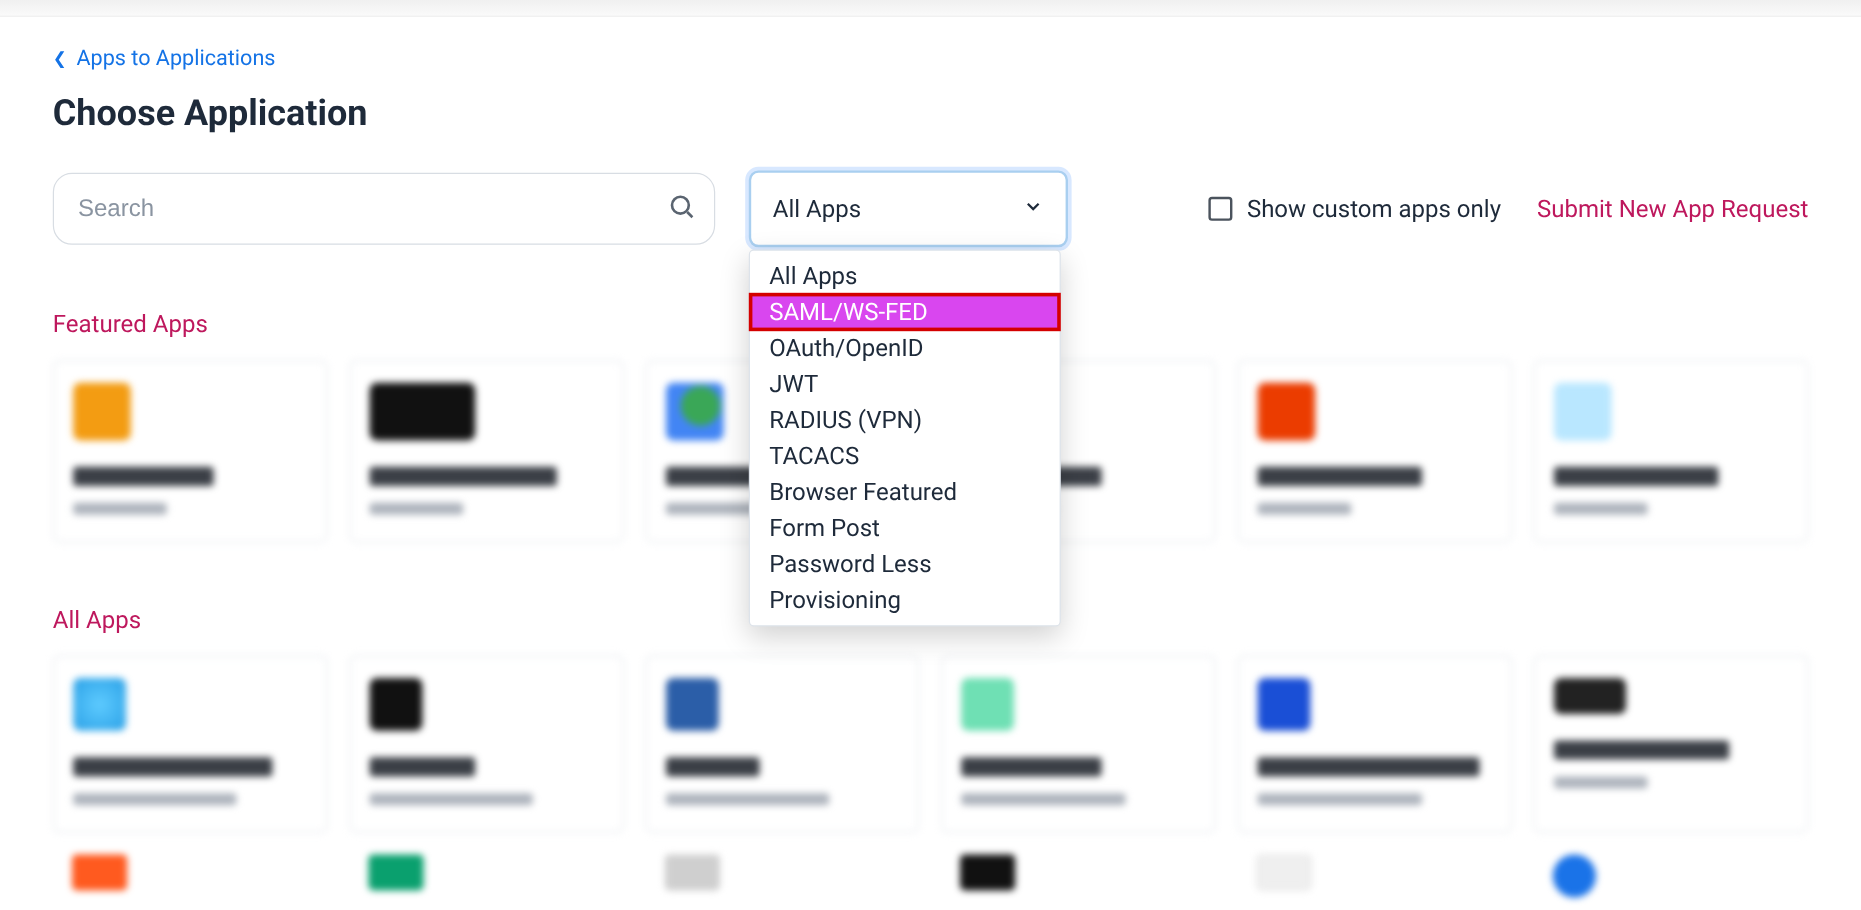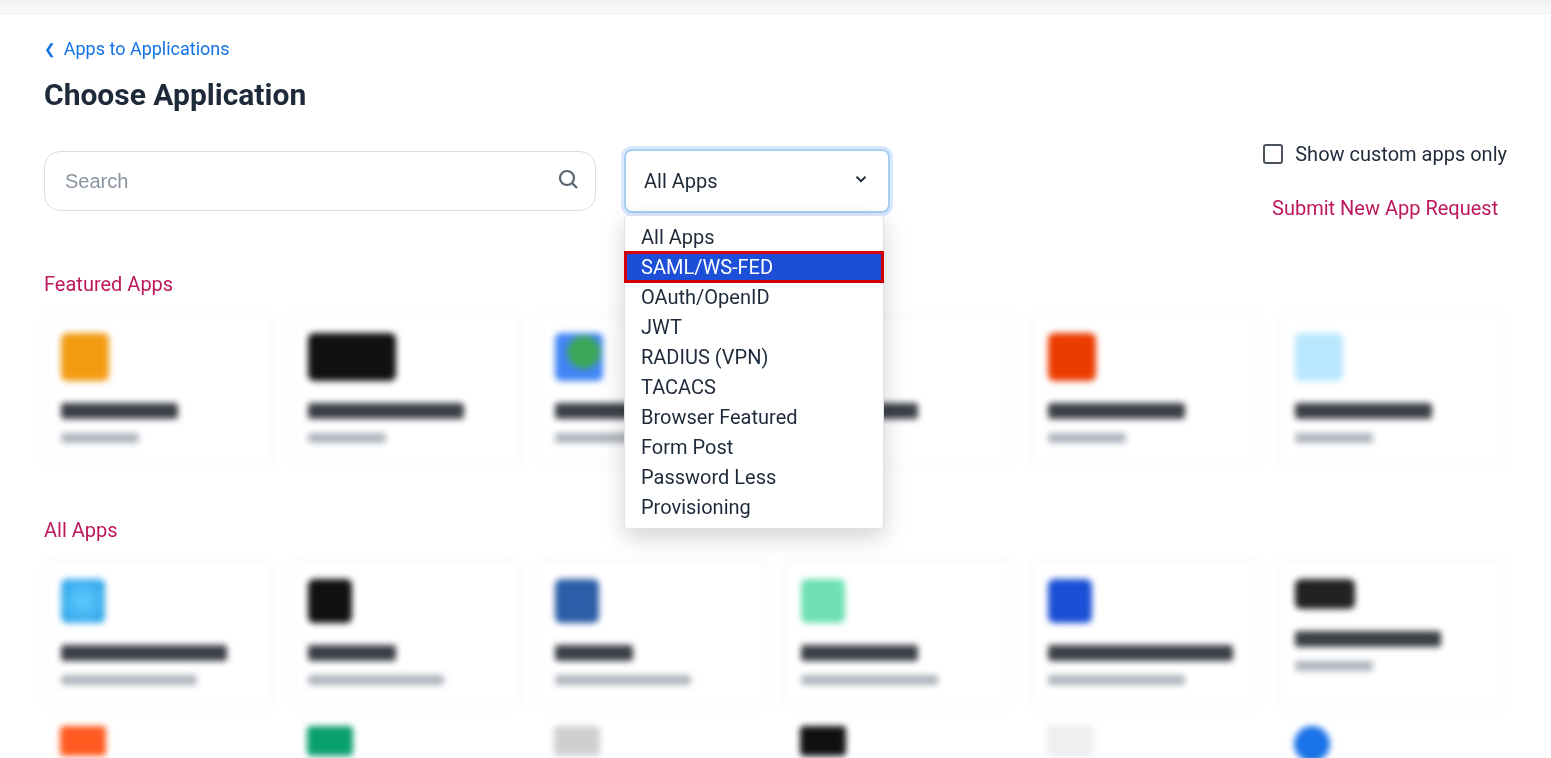--- a/index.html
+++ b/index.html
@@ -26,23 +26,23 @@
     padding: 0 18px; font-size: 20px; color: #1e2a3a; cursor: pointer;
     box-shadow: 0 0 0 3px rgba(99,164,255,0.25);
   }
   .chev-down svg { width: 18px; height: 18px; color: #1e2a3a; }
   .dropdown {
     position: absolute; top: 66px; left: 0; width: 260px; background: #fff;
     border: 1px solid #dde3ea; border-radius: 4px; box-shadow: 0 8px 24px rgba(0,0,0,0.18);
     padding: 6px 0; z-index: 20;
   }
   .dd-item { padding: 3px 16px; font-size: 20px; color: #1e2a3a; cursor: pointer; }
-  .dd-item.selected { background: #1d4ed8; color: #fff; }
+  .dd-item.selected { background: #d946ef; color: #fff; }
   .dd-item.selected.hl { outline: 3px solid #d40000; outline-offset: -2px; }
-  .right-controls { margin-left: auto; display: flex; align-items: center; gap: 30px; flex-direction: column; }
+  .right-controls { margin-left: auto; display: flex; align-items: center; gap: 30px; }
   .checkbox-row { display: inline-flex; align-items: center; gap: 12px; font-size: 20px; color: #1e2a3a; }
   .checkbox-box { width: 20px; height: 20px; border: 2px solid #4b535d; border-radius: 3px; }
   .link-blue { color: #be185d; font-size: 20px; text-decoration: none; }
   .section-title { font-size: 20px; color: #be185d; margin: 52px 0 18px; }
   .cards { display: grid; grid-template-columns: repeat(6, 1fr); gap: 18px; }
   .card { border: 1px solid #e2e6eb; border-radius: 6px; padding: 18px 16px 22px; filter: blur(3px); }
   .card .ico { width: 48px; height: 48px; border-radius: 6px; margin-bottom: 22px; }
   .card .name { height: 16px; background: #3b3f46; border-radius: 3px; margin-bottom: 14px; width: 60%; }
   .card .sub  { height: 10px; background: #aeb4bd; border-radius: 3px; width: 40%; }
   

